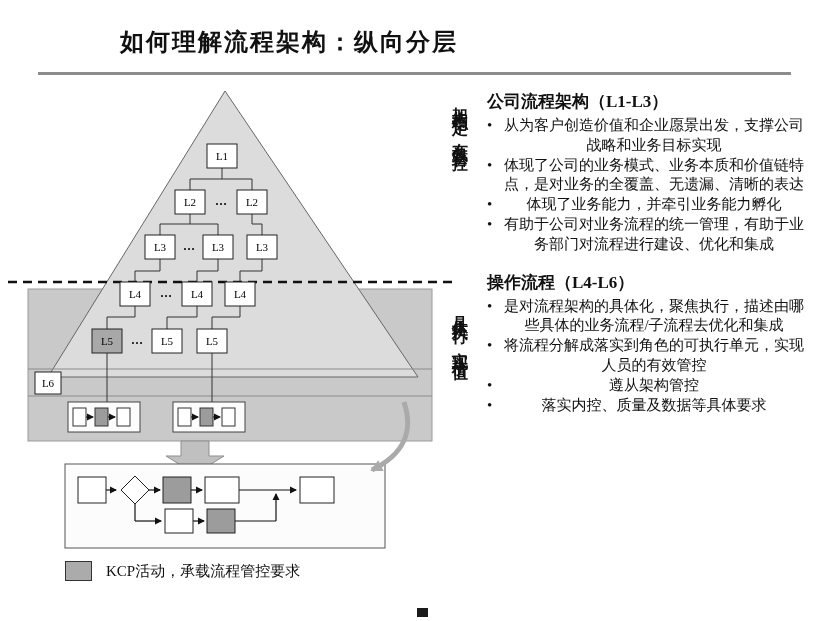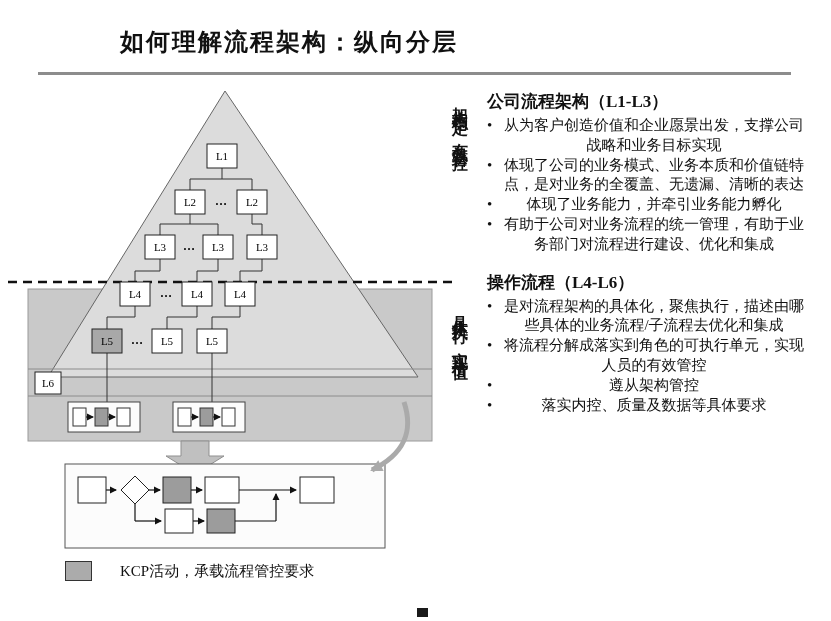--- a/index.html
+++ b/index.html
@@ -15,21 +15,21 @@
   .vlabel.upper{left:452px;top:94px;}
   .vlabel.lower{left:452px;top:303px;}
   .right-panel{position:absolute;left:487px;top:90px;width:320px;}
   .sec-title{font-size:17px;font-weight:bold;margin-bottom:3px;}
   .section2{margin-top:16px;}
   ul.bullets{list-style:none;}
   li.bullet{display:flex;font-size:15px;line-height:1.32;}
   .marker{width:14px;flex:none;}
   .bullet-text{flex:1;text-align:center;}
   .bold{font-weight:normal;}
-  .legend{position:absolute;left:65px;top:561px;display:flex;align-items:center;gap:28px;font-size:15px;}
+  .legend{position:absolute;left:65px;top:561px;display:flex;align-items:center;gap:14px;font-size:15px;}
   .legend-swatch{width:27px;height:20px;background:#ababab;border:1px solid #333;display:inline-block;}
   .footer-mark{position:absolute;left:417px;top:608px;width:11px;height:9px;background:#1a1a1a;}
 </style>
 </head>
 <body>
 
 <div class="slide">
 
   <h1 class="title">如何理解流程架构：纵向分层</h1>
   <div class="title-rule"></div>

